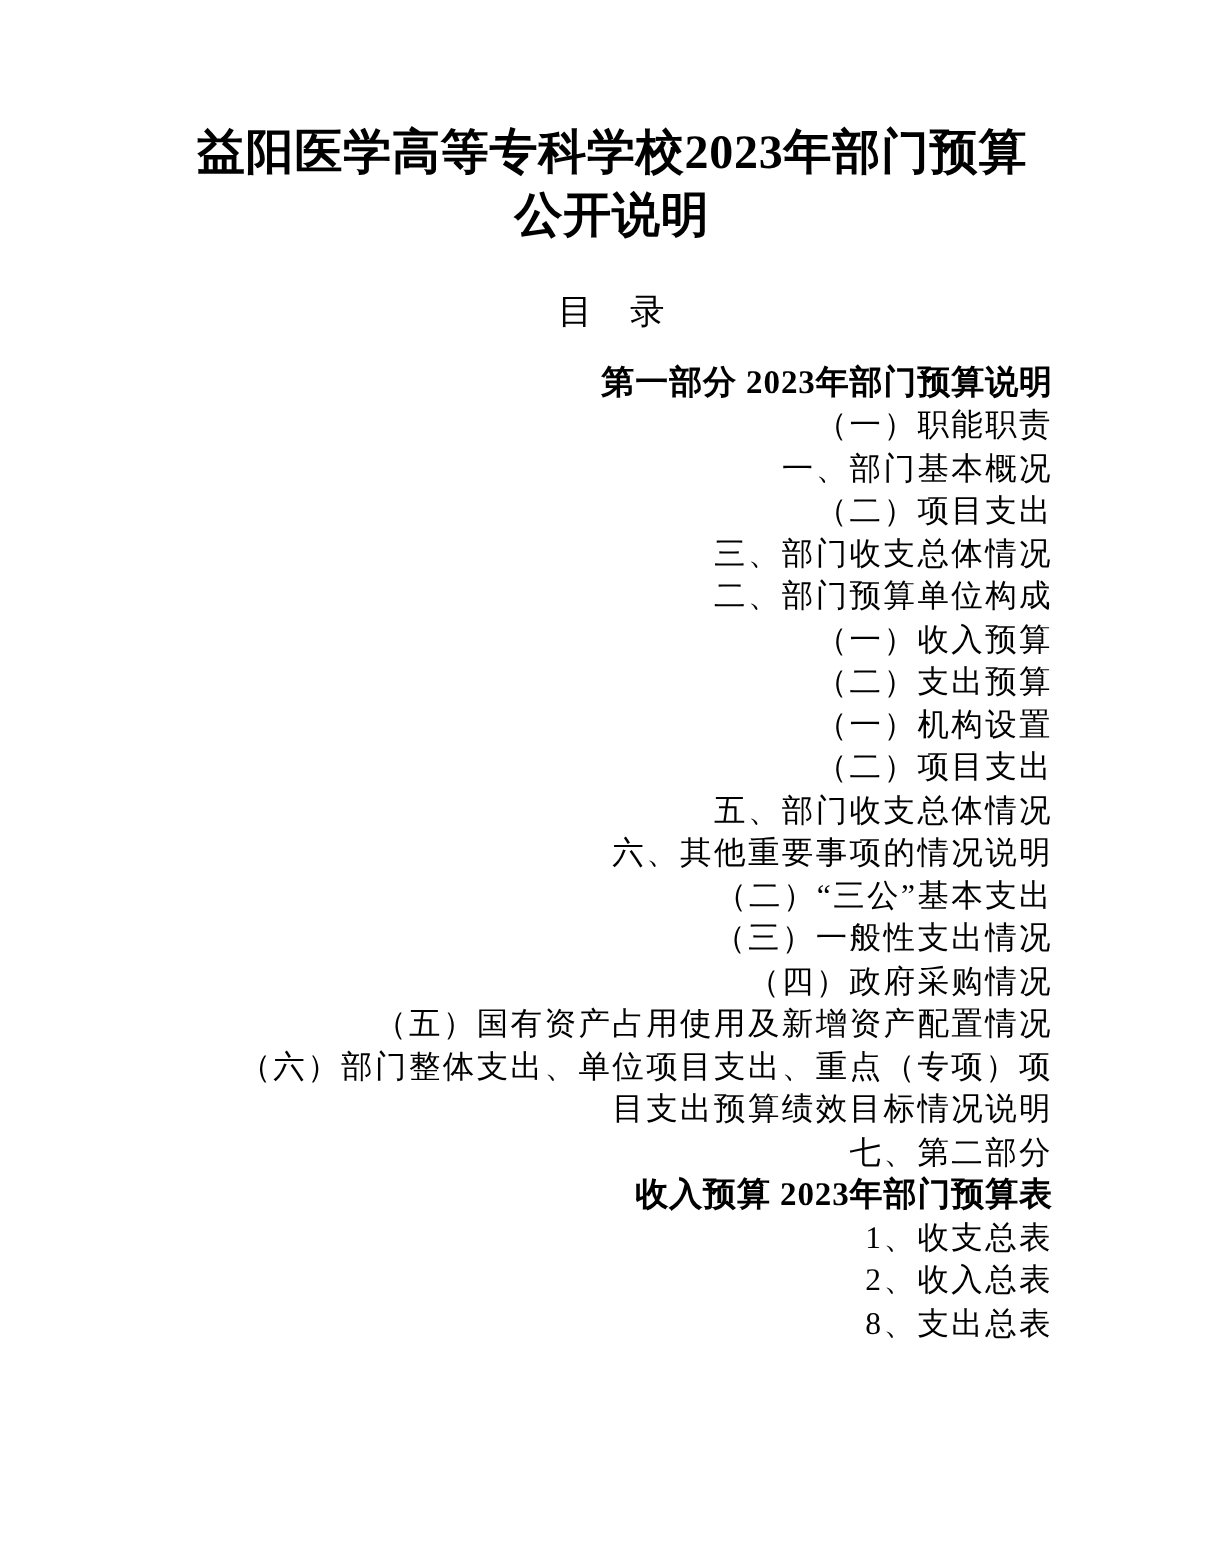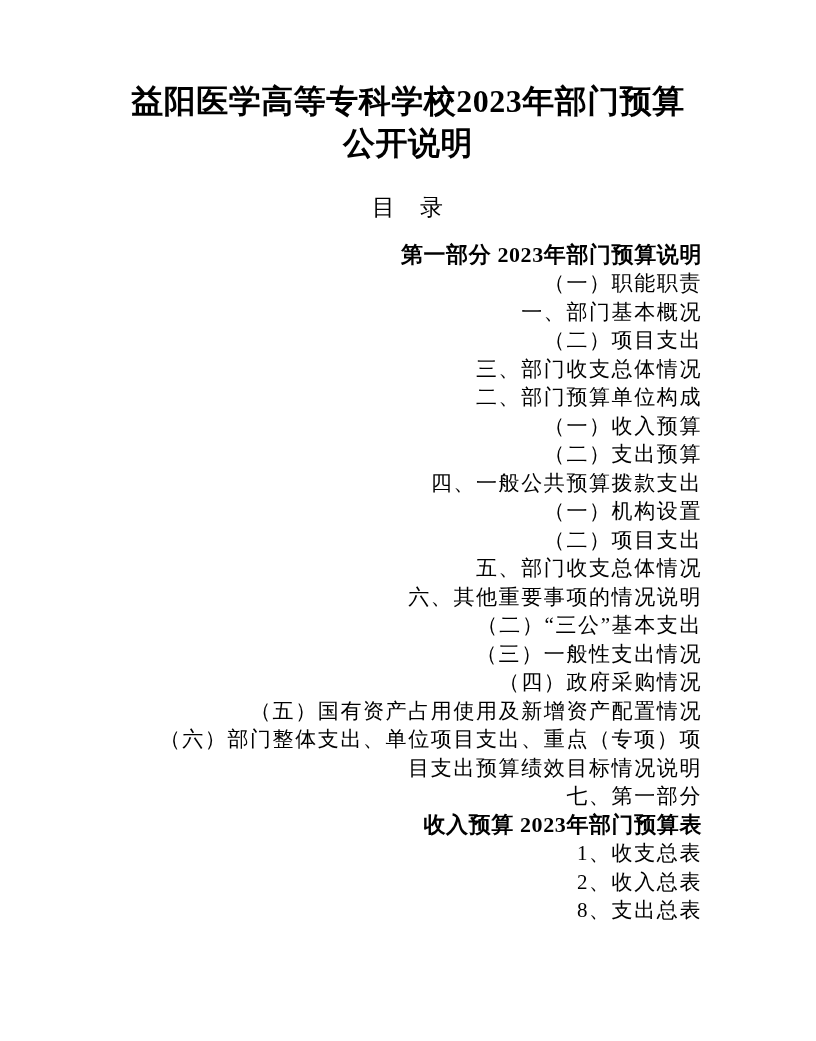--- a/index.html
+++ b/index.html
@@ -80,42 +80,41 @@
       <p class="toc-line">（二）项目支出</p>
 
       <p class="toc-line">三、部门收支总体情况</p>
 
       <p class="toc-line">二、部门预算单位构成</p>
 
       <p class="toc-line">（一）收入预算</p>
 
       <p class="toc-line">（二）支出预算</p>
 
-      <p class="toc-line">四、一般公共预算拨款支出</p>
 
       <p class="toc-line">（一）机构设置</p>
 
       <p class="toc-line">（二）项目支出</p>
 
       <p class="toc-line">五、部门收支总体情况</p>
 
       <p class="toc-line">六、其他重要事项的情况说明</p>
 
 
       <p class="toc-line">（二）“三公”基本支出</p>
 
       <p class="toc-line">（三）一般性支出情况</p>
 
       <p class="toc-line">（四）政府采购情况</p>
 
       <p class="toc-line">（五）国有资产占用使用及新增资产配置情况</p>
 
       <p class="toc-line">（六）部门整体支出、单位项目支出、重点（专项）项目支出预算绩效目标情况说明</p>
 
-      <p class="toc-line">七、第一部分</p>
+      <p class="toc-line">七、第二部分</p>
 
       <p class="toc-line bold">收入预算 2023年部门预算表</p>
 
       <p class="toc-line">1、收支总表</p>
 
       <p class="toc-line">2、收入总表</p>
 
       <p class="toc-line">8、支出总表</p>
     </div>
 </div>

